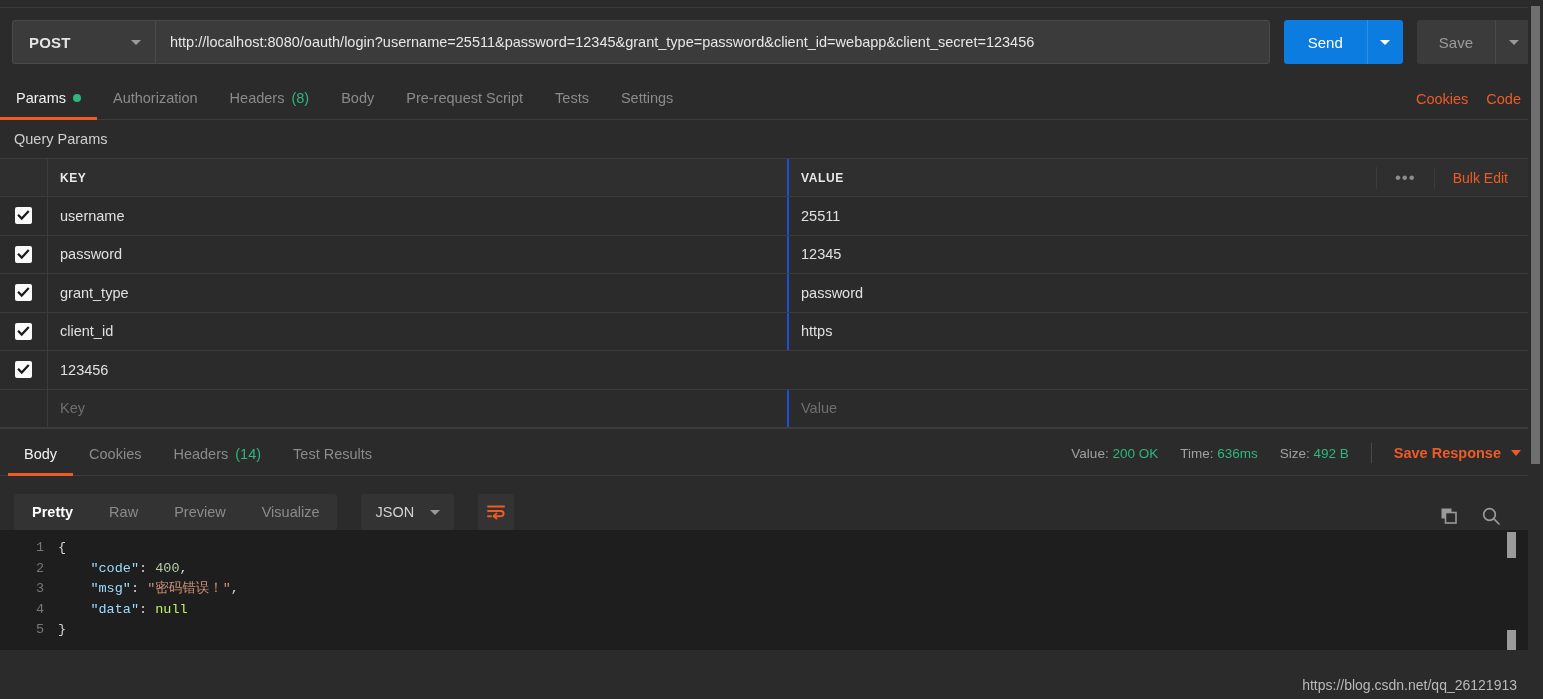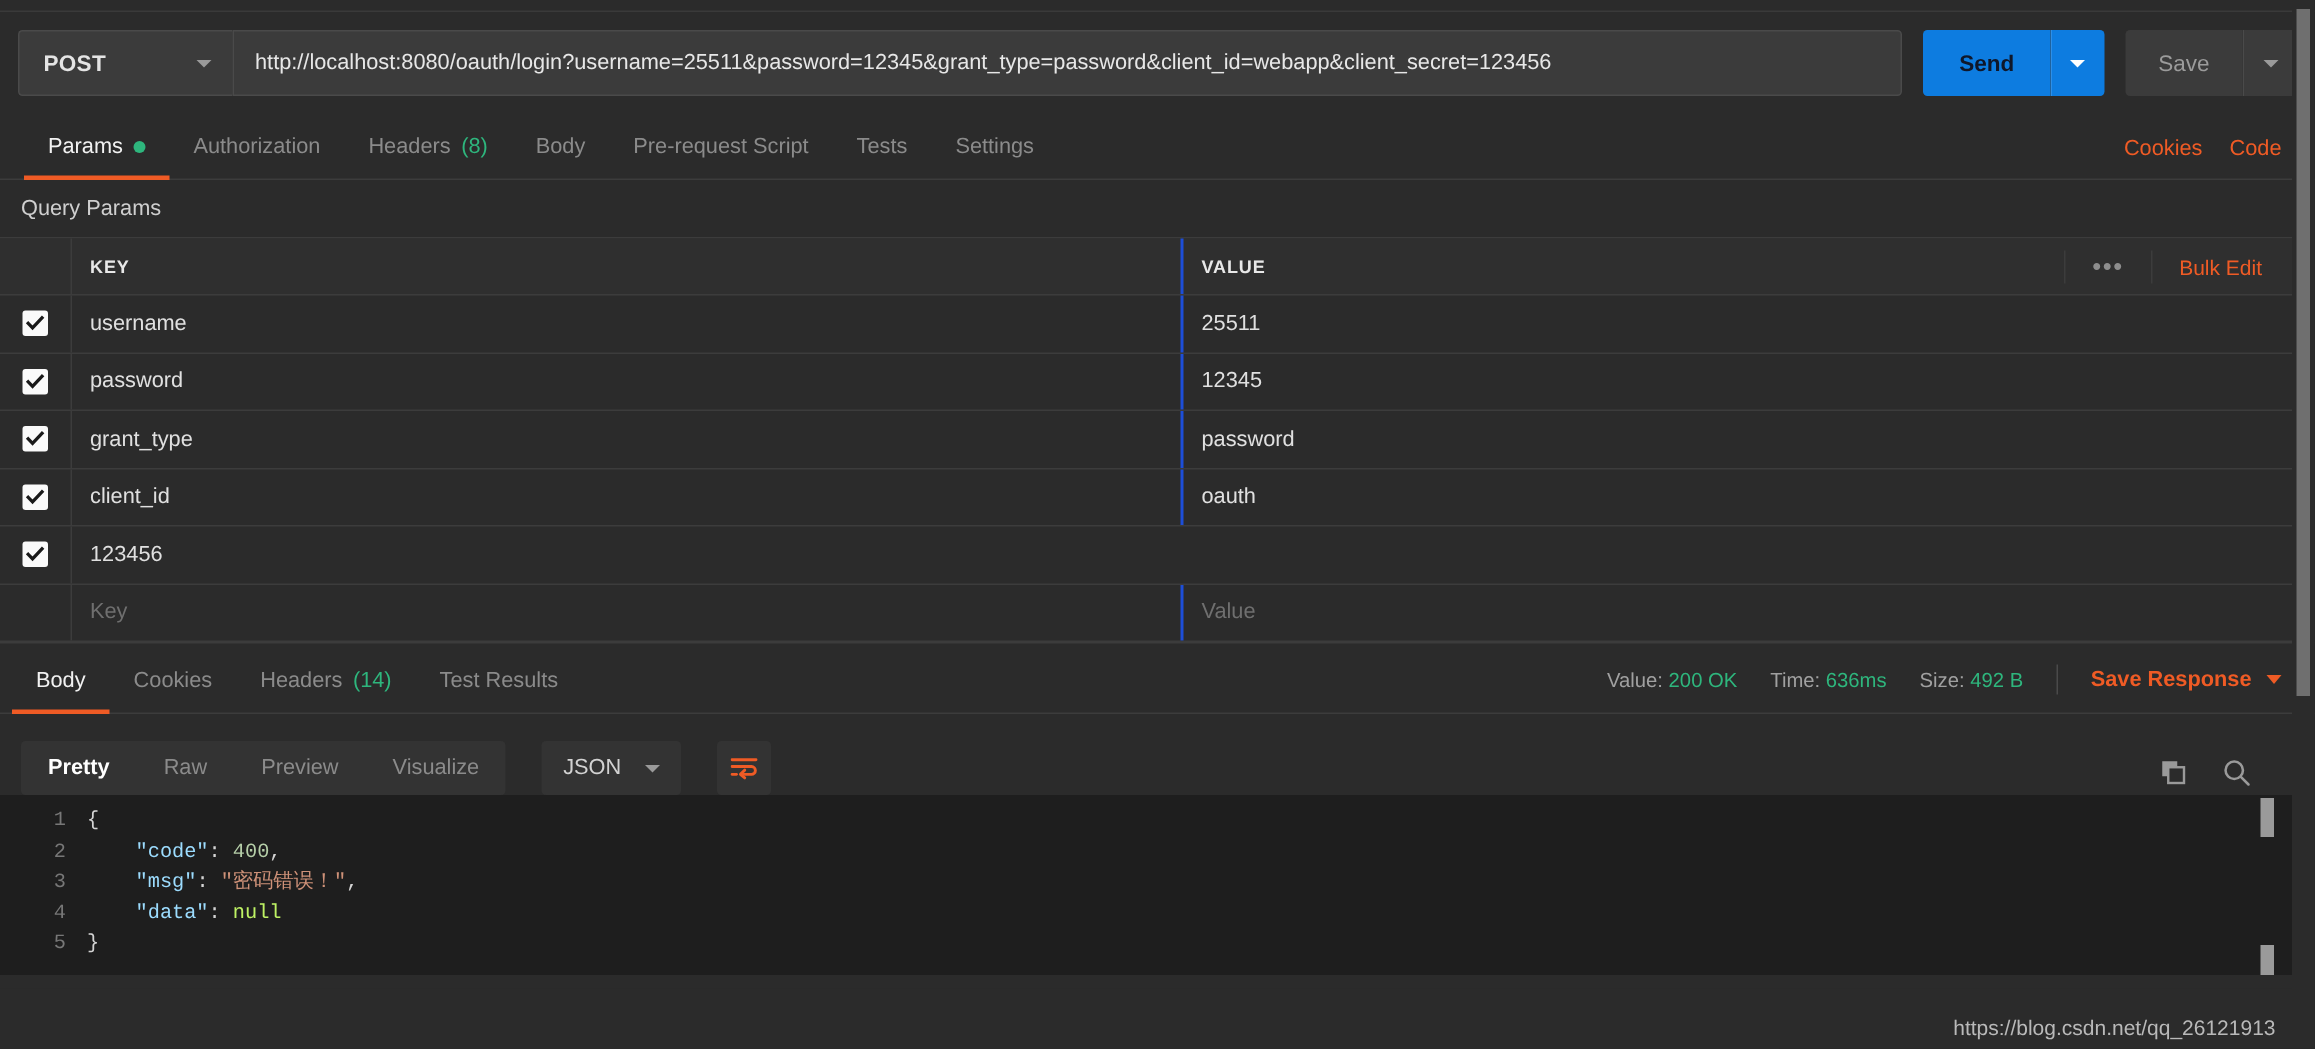--- a/index.html
+++ b/index.html
@@ -46,24 +46,24 @@
     display: flex; align-items: center;
     padding: 0 14px;
     overflow: hidden;
   }
   .url-text {
     color: #e7e7e7; font-size: 14.5px;
     white-space: nowrap; overflow: hidden; text-overflow: clip;
   }
   .send-group { display: flex; margin-left: 14px; flex: 0 0 auto; }
   .send-btn {
-    background: #0d7ce0; color: #0f172a;
+    background: #0d7ce0; color: #ffffff;
     height: 44px; padding: 0 24px;
     display: flex; align-items: center; justify-content: center;
-    font-size: 15px; font-weight: bold;
+    font-size: 15px; font-weight: normal;
     border-radius: 3px 0 0 3px;
     cursor: pointer;
   }
   .send-caret {
     background: #0d7ce0; width: 36px; height: 44px;
     display: flex; align-items: center; justify-content: center;
     border-radius: 0 3px 3px 0;
     border-left: 1px solid #2d8fe8;
     cursor: pointer;
   }
@@ -83,21 +83,21 @@
     border-radius: 0 3px 3px 0;
     border-left: 1px solid #4a4a4a;
     cursor: pointer;
   }
 
   
   .req-tabs {
     display: flex; align-items: flex-end;
     height: 44px;
     border-bottom: 1px solid #3c3c3c;
-    padding-left: 16px;
+    padding-left: 0;
     position: relative;
   }
   .tab {
     display: flex; align-items: center; gap: 7px;
     height: 43px;
     padding: 0 16px;
     color: #8b8b8b; font-size: 14.5px;
     cursor: pointer;
     position: relative;
   }
@@ -418,21 +418,21 @@
       <span class="cb">
         <svg width="13" height="13" viewBox="0 0 13 13">
             <path d="M1.8 6.6 L4.7 9.6 L11 2.9" stroke="#1a1a1a" stroke-width="2.2" fill="none" stroke-linecap="square"></path>
           </svg>
       </span>
     </div>
     <div class="c-key">
       <span class="cell-text">client_id</span>
     </div>
     <div class="c-val">
-      <span class="cell-text">oauth</span>
+      <span class="cell-text">https</span>
     </div>
   </div>
 
   <div class="row">
     <div class="c-check">
       <span class="cb">
         <svg width="13" height="13" viewBox="0 0 13 13">
             <path d="M1.8 6.6 L4.7 9.6 L11 2.9" stroke="#1a1a1a" stroke-width="2.2" fill="none" stroke-linecap="square"></path>
           </svg>
       </span>

